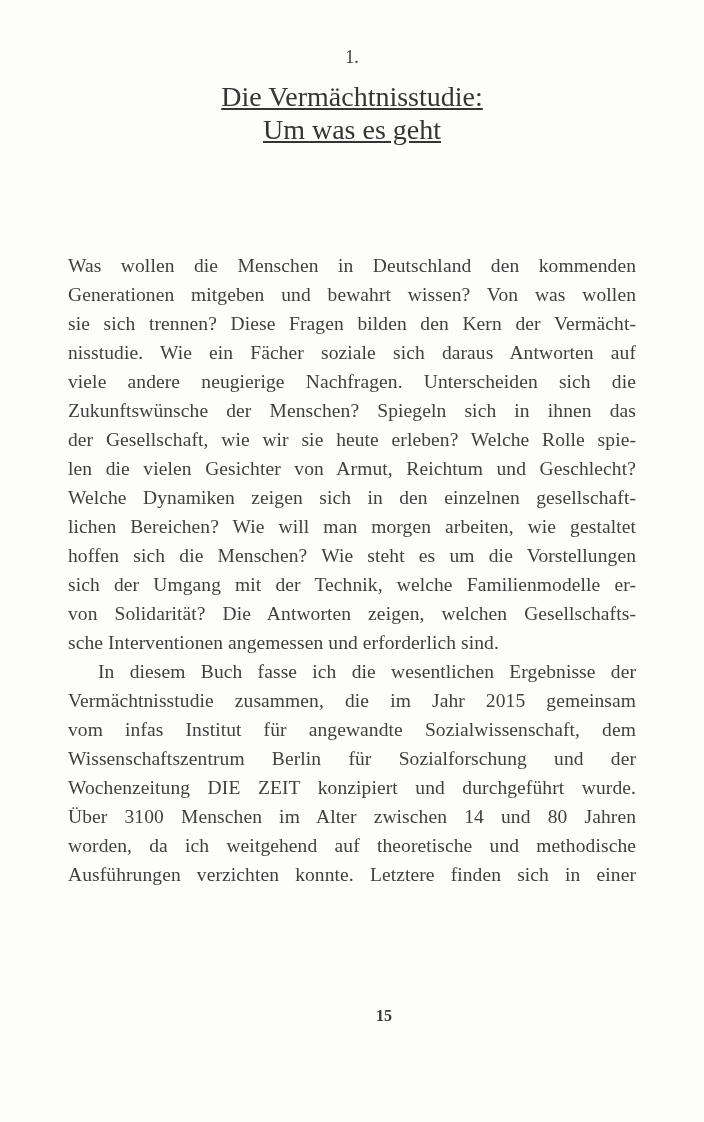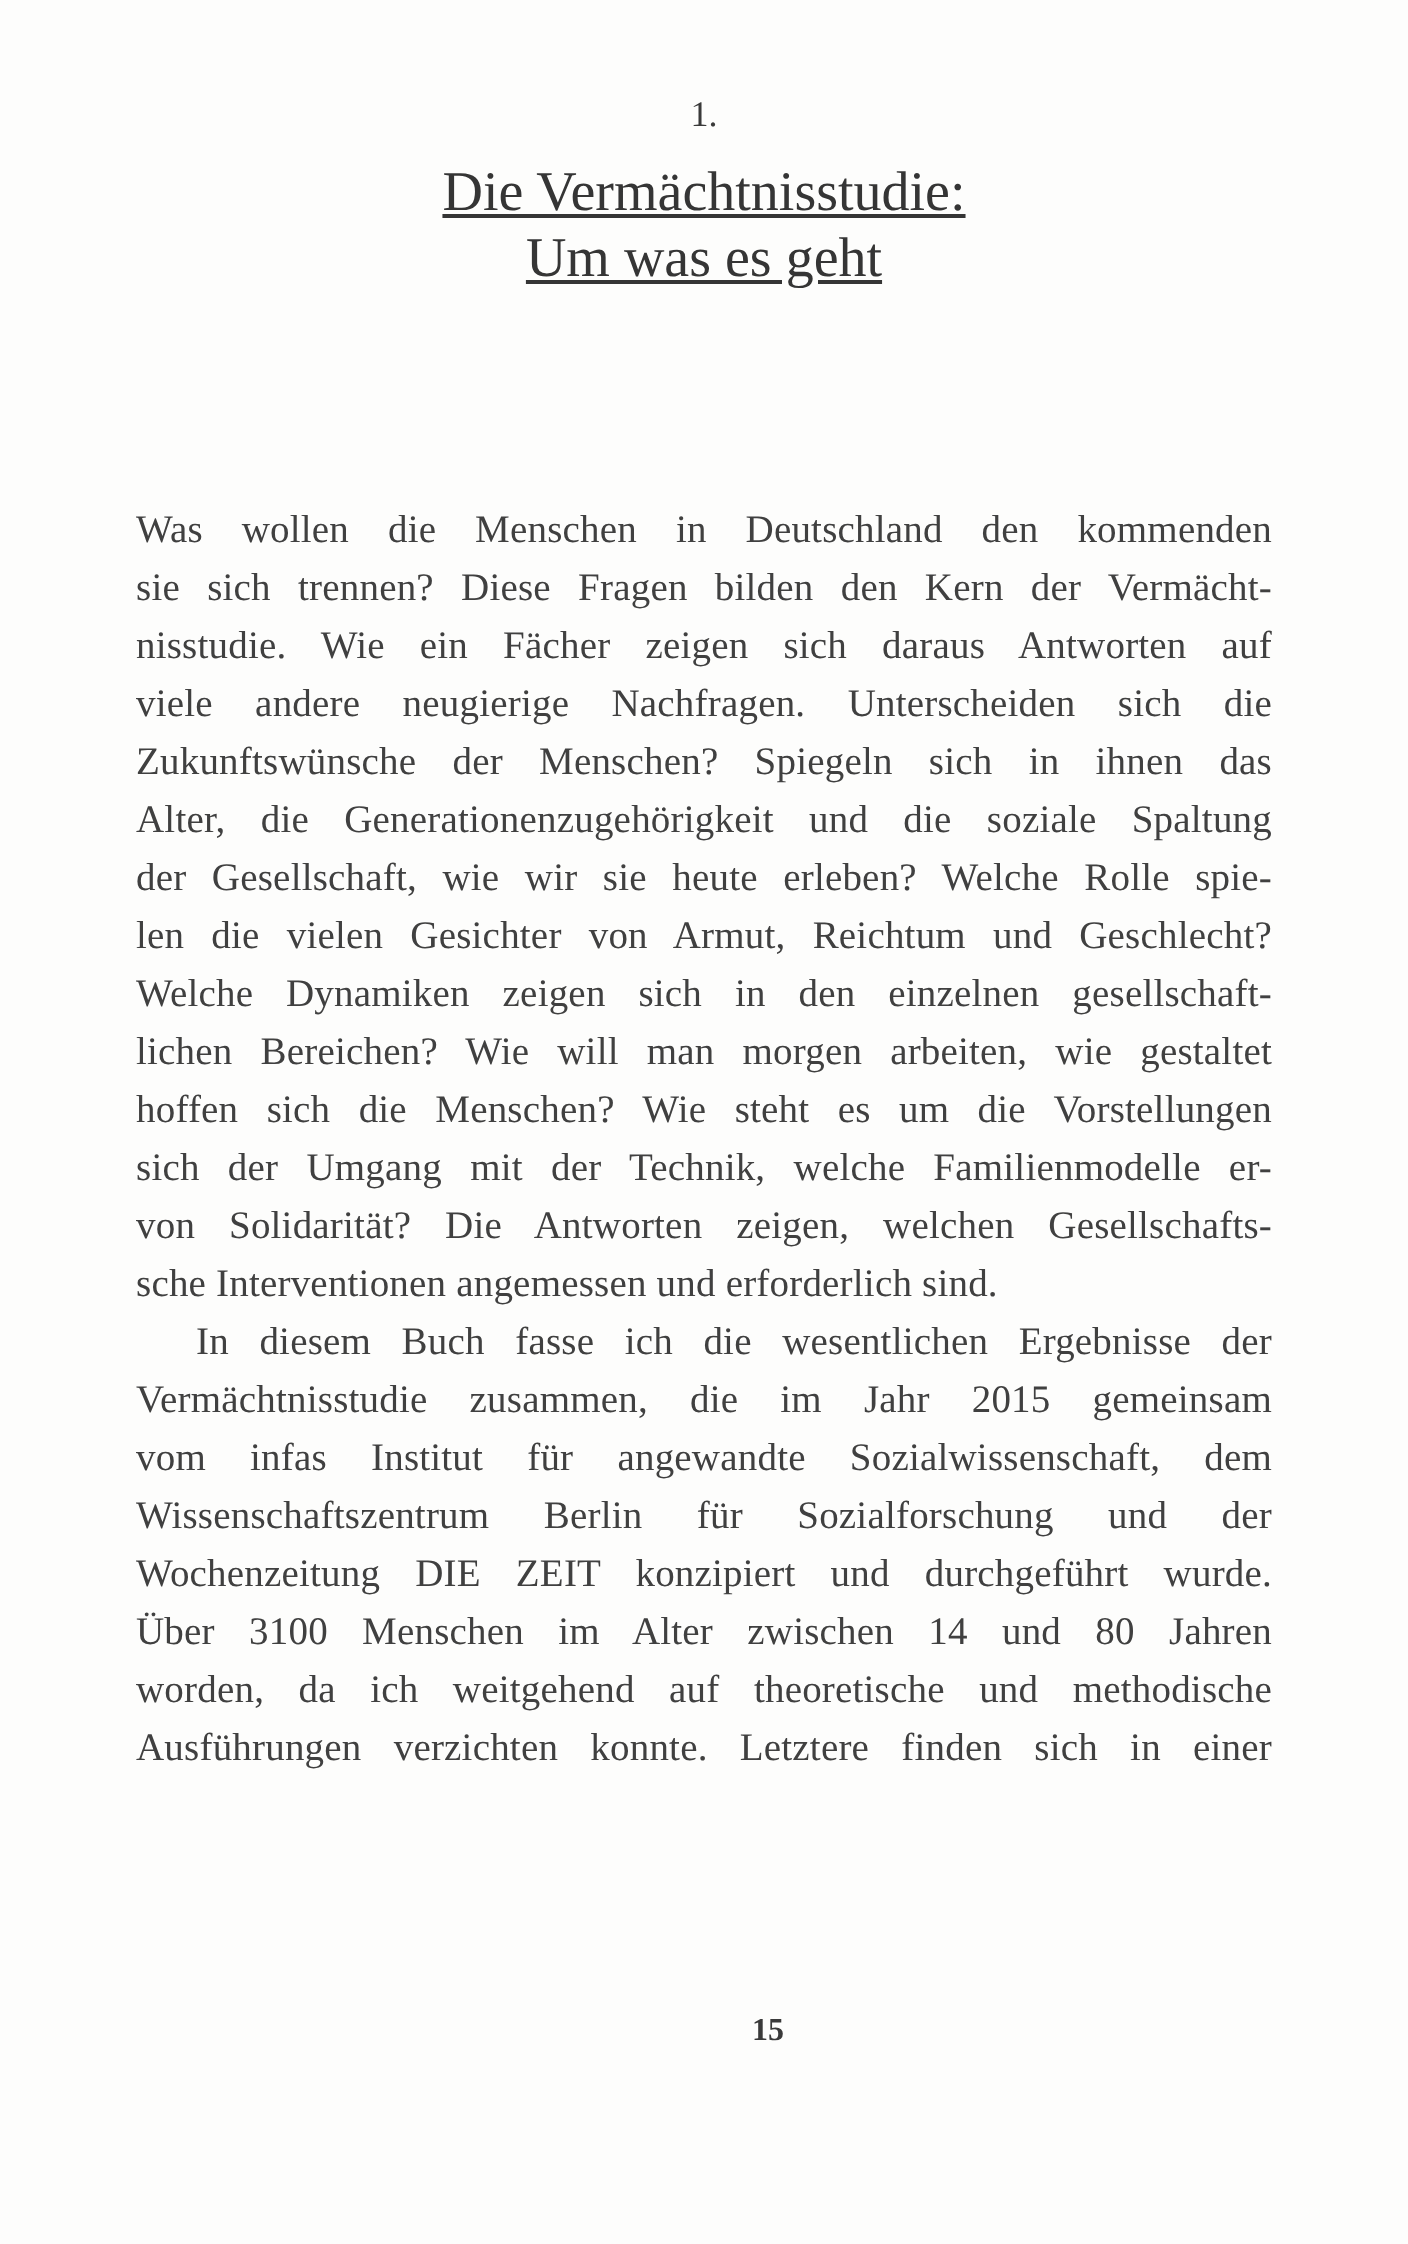--- a/index.html
+++ b/index.html
@@ -84,25 +84,25 @@
 
   <div class="chapter-number">1.</div>
 
   <div class="chapter-title">
     <div>Die Vermächtnisstudie:</div>
     <div>Um was es geht</div>
   </div>
 
   <div class="body-text">
       <div class="text-line j">Was wollen die Menschen in Deutschland den kommenden</div>
+      <div class="text-line j">Generationen mitgeben und bewahrt wissen? Von was wollen</div>
       <div class="text-line j">sie sich trennen? Diese Fragen bilden den Kern der Vermächt-</div>
-      <div class="text-line j">nisstudie. Wie ein Fächer zeigen sich daraus Antworten auf</div>
+      <div class="text-line j">nisstudie. Wie ein Fächer soziale sich daraus Antworten auf</div>
       <div class="text-line j">viele andere neugierige Nachfragen. Unterscheiden sich die</div>
       <div class="text-line j">Zukunftswünsche der Menschen? Spiegeln sich in ihnen das</div>
-      <div class="text-line j">Alter, die Generationenzugehörigkeit und die soziale Spaltung</div>
       <div class="text-line j">der Gesellschaft, wie wir sie heute erleben? Welche Rolle spie-</div>
       <div class="text-line j">len die vielen Gesichter von Armut, Reichtum und Geschlecht?</div>
       <div class="text-line j">Welche Dynamiken zeigen sich in den einzelnen gesellschaft-</div>
       <div class="text-line j">lichen Bereichen? Wie will man morgen arbeiten, wie gestaltet</div>
       <div class="text-line j">hoffen sich die Menschen? Wie steht es um die Vorstellungen</div>
       <div class="text-line j">sich der Umgang mit der Technik, welche Familienmodelle er-</div>
       <div class="text-line j">von Solidarität? Die Antworten zeigen, welchen Gesellschafts-</div>
       <div class="text-line">sche Interventionen angemessen und erforderlich sind.</div>
       <div class="text-line j indent">In diesem Buch fasse ich die wesentlichen Ergebnisse der</div>
       <div class="text-line j">Vermächtnisstudie zusammen, die im Jahr 2015 gemeinsam</div>

